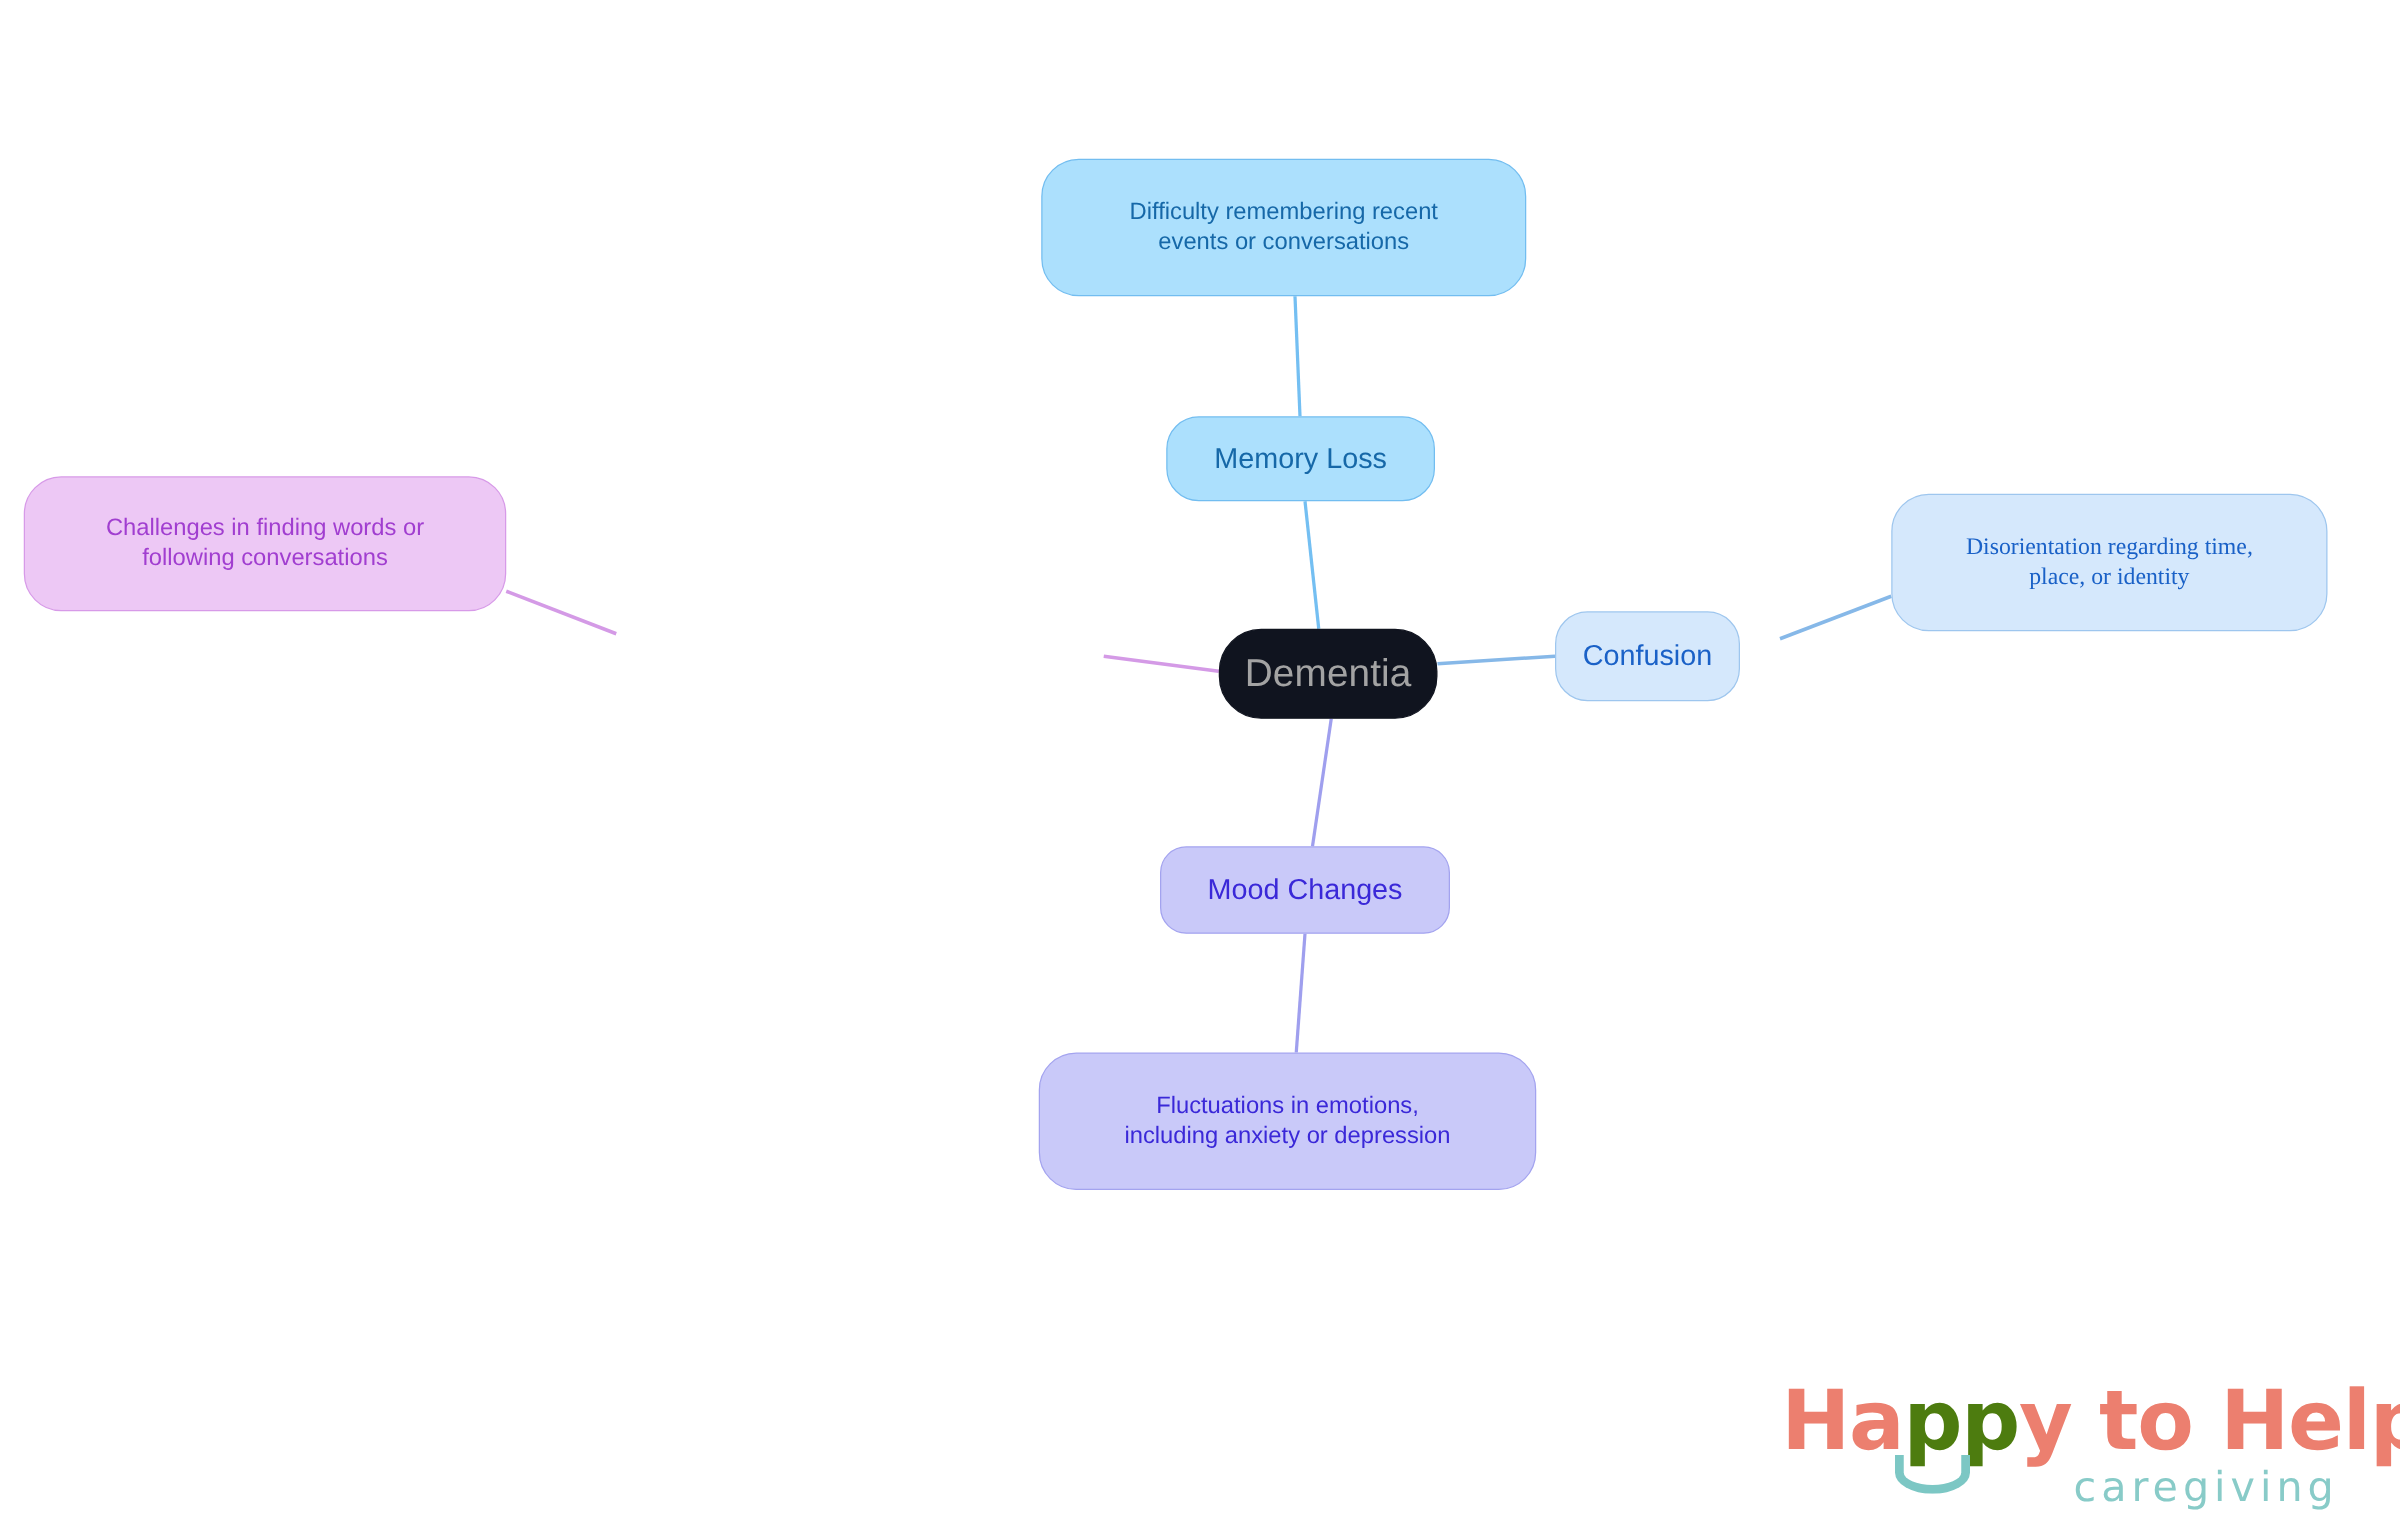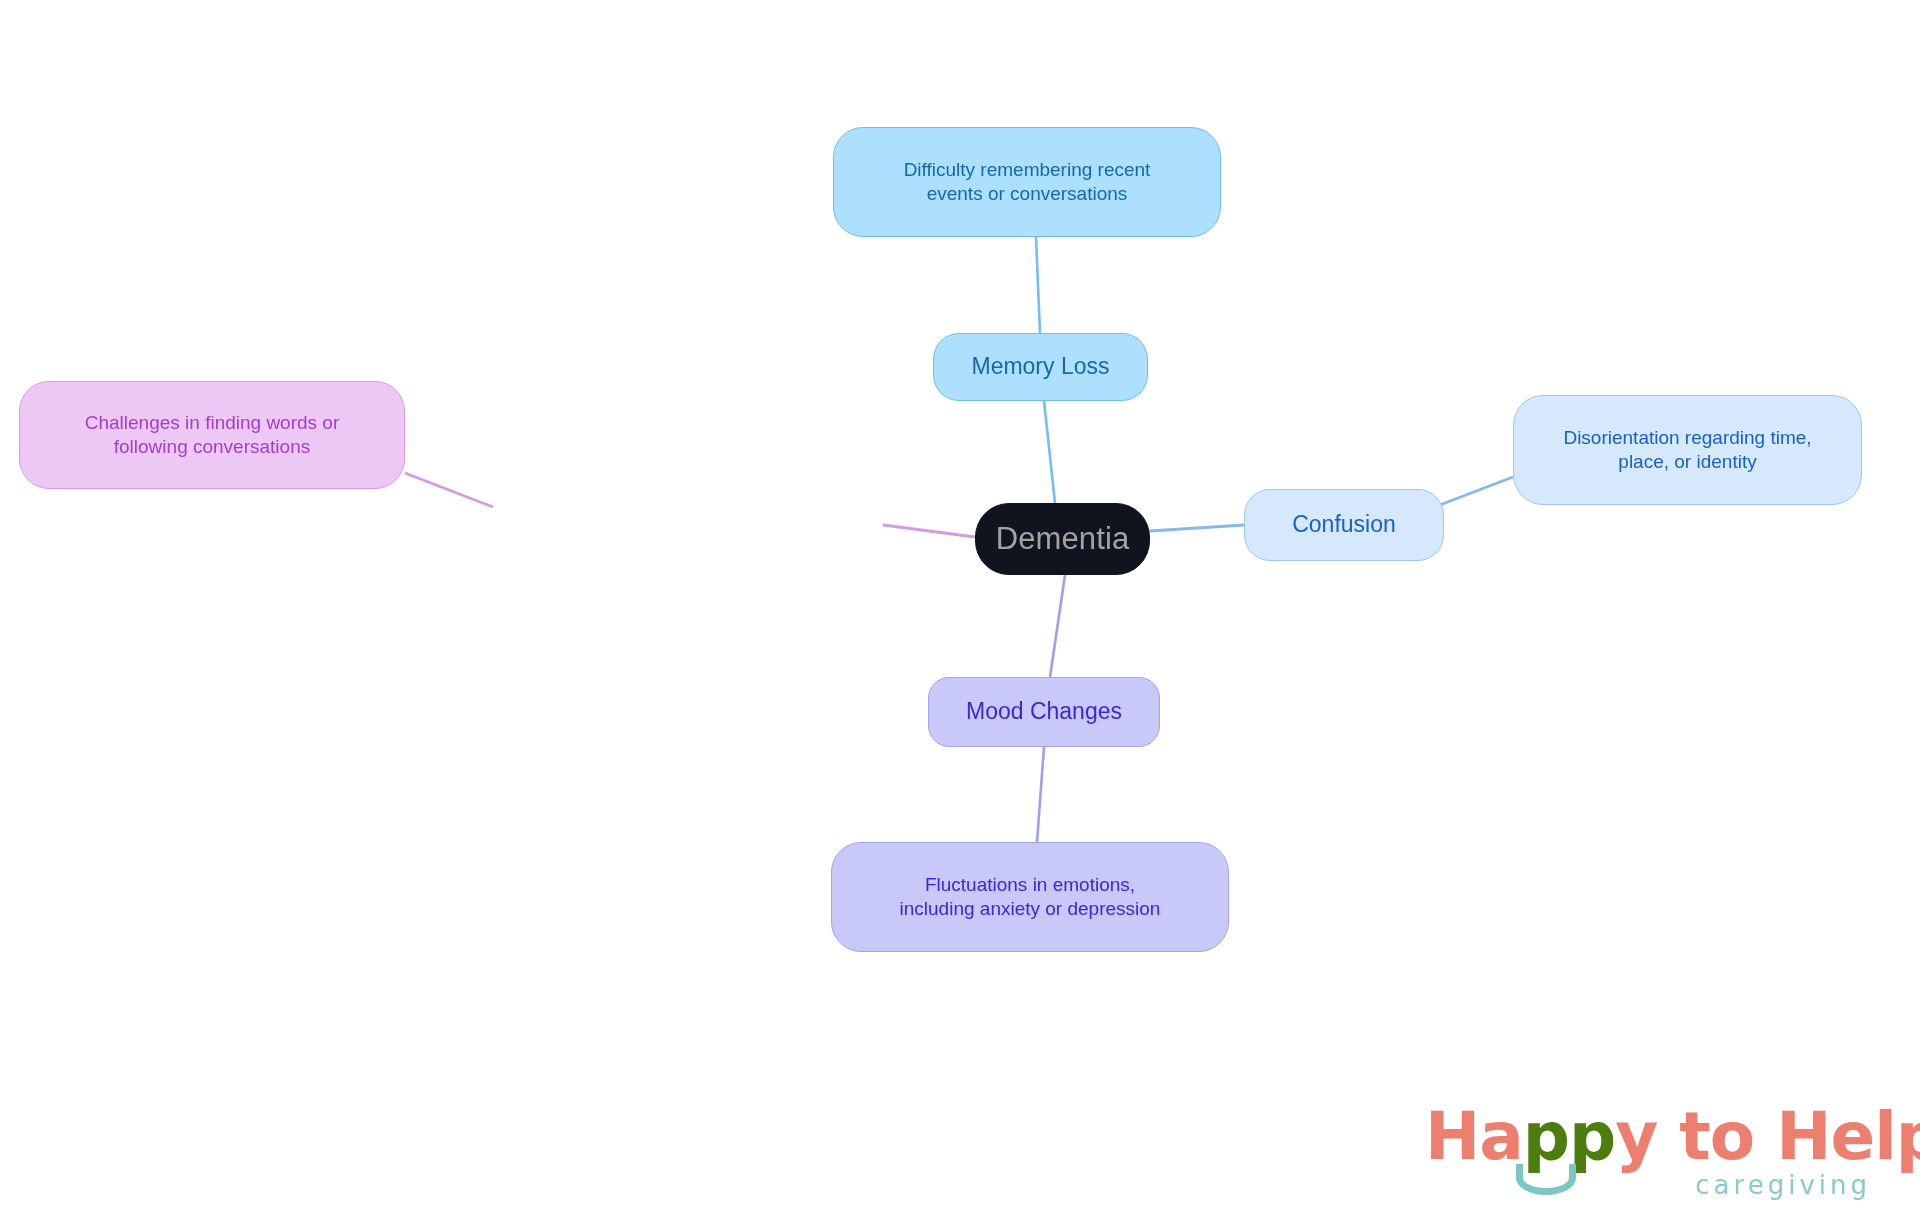--- a/index.html
+++ b/index.html
@@ -121,21 +121,21 @@
     height: 24px;
     border: 7px solid #7cc7c4;
     border-top: none;
     border-bottom-left-radius: 46px 26px;
     border-bottom-right-radius: 46px 26px;
   }
   .logo-tagline {
     position: absolute;
     right: 4px;
     top: 72px;
-    font-size: 26px;
+    font-size: 33px;
     letter-spacing: 4px;
     color: #88cbc8;
     font-family: "DejaVu Sans", "Liberation Sans", sans-serif;
   }
 </style>
 </head>
 <body>
 
 <div id="canvas">
 
@@ -156,23 +156,23 @@
     <path d="M 975 537 L 883 525" stroke="#d49ae6" stroke-width="2.8" fill="none"></path>
 
     <path d="M 493 507 L 405 473" stroke="#d49ae6" stroke-width="2.8" fill="none"></path>
   </svg>
 
   <div class="node node-leaf theme-memory" style="left:833px; top:127px; width:388px; height:110px;">Difficulty remembering recent
 events or conversations</div>
 
   <div class="node node-branch theme-memory" style="left:933px; top:333px; width:215px; height:68px;">Memory Loss</div>
 
-  <div class="node node-branch theme-confusion" style="left:1244px; top:489px; width:200px; height:72px;">Confusion</div>
+  <div class="node node-branch theme-confusion" style="left:1244px; top:489px; width:148px; height:72px;">Confusion</div>
 
-  <div class="node node-leaf theme-confusion" style="left:1513px; top:395px; width:349px; height:110px;">Disorientation regarding time,
+  <div class="node node-leaf theme-confusion" style="left:1513px; top:395px; width:349px; height:110px;font-family:Liberation Serif, serif;">Disorientation regarding time,
 place, or identity</div>
 
   <div class="node node-branch theme-mood" style="left:928px; top:677px; width:232px; height:70px;border-radius:21px;">Mood Changes</div>
 
   <div class="node node-leaf theme-mood" style="left:831px; top:842px; width:398px; height:110px;">Fluctuations in emotions,
 including anxiety or depression</div>
 
 
   <div class="node node-leaf theme-communication" style="left:19px; top:381px; width:386px; height:108px;">Challenges in finding words or
 following conversations</div>

